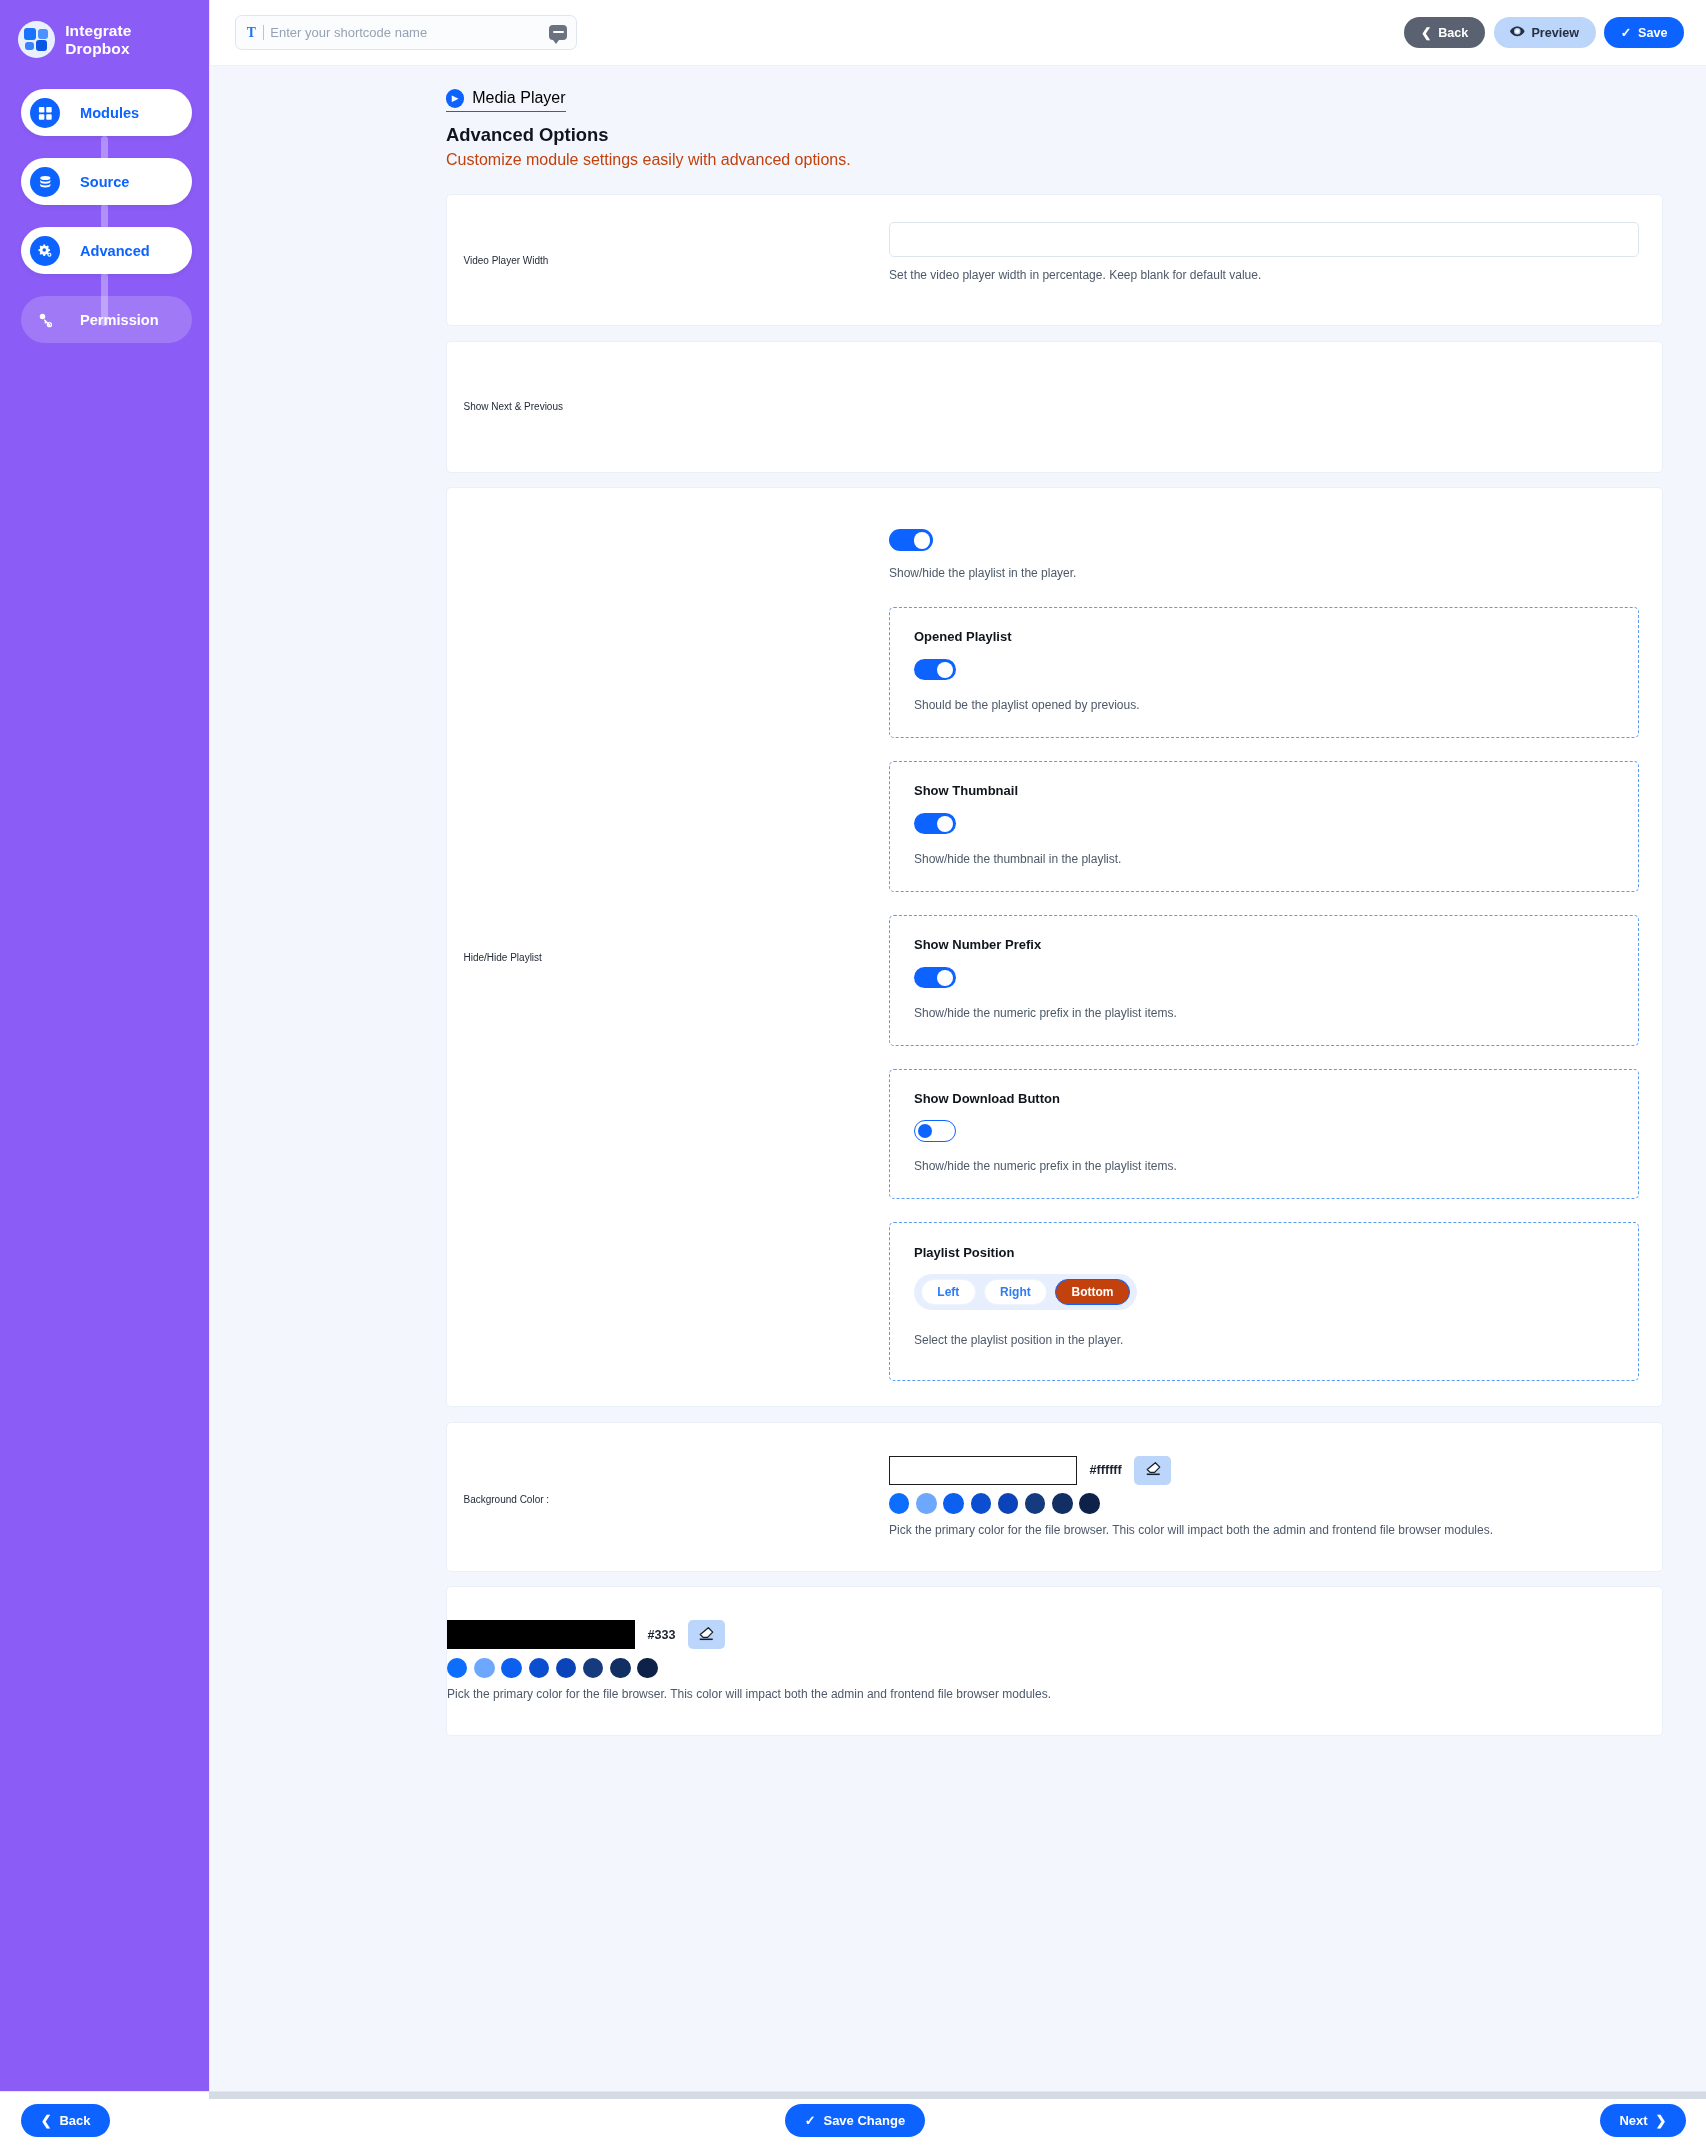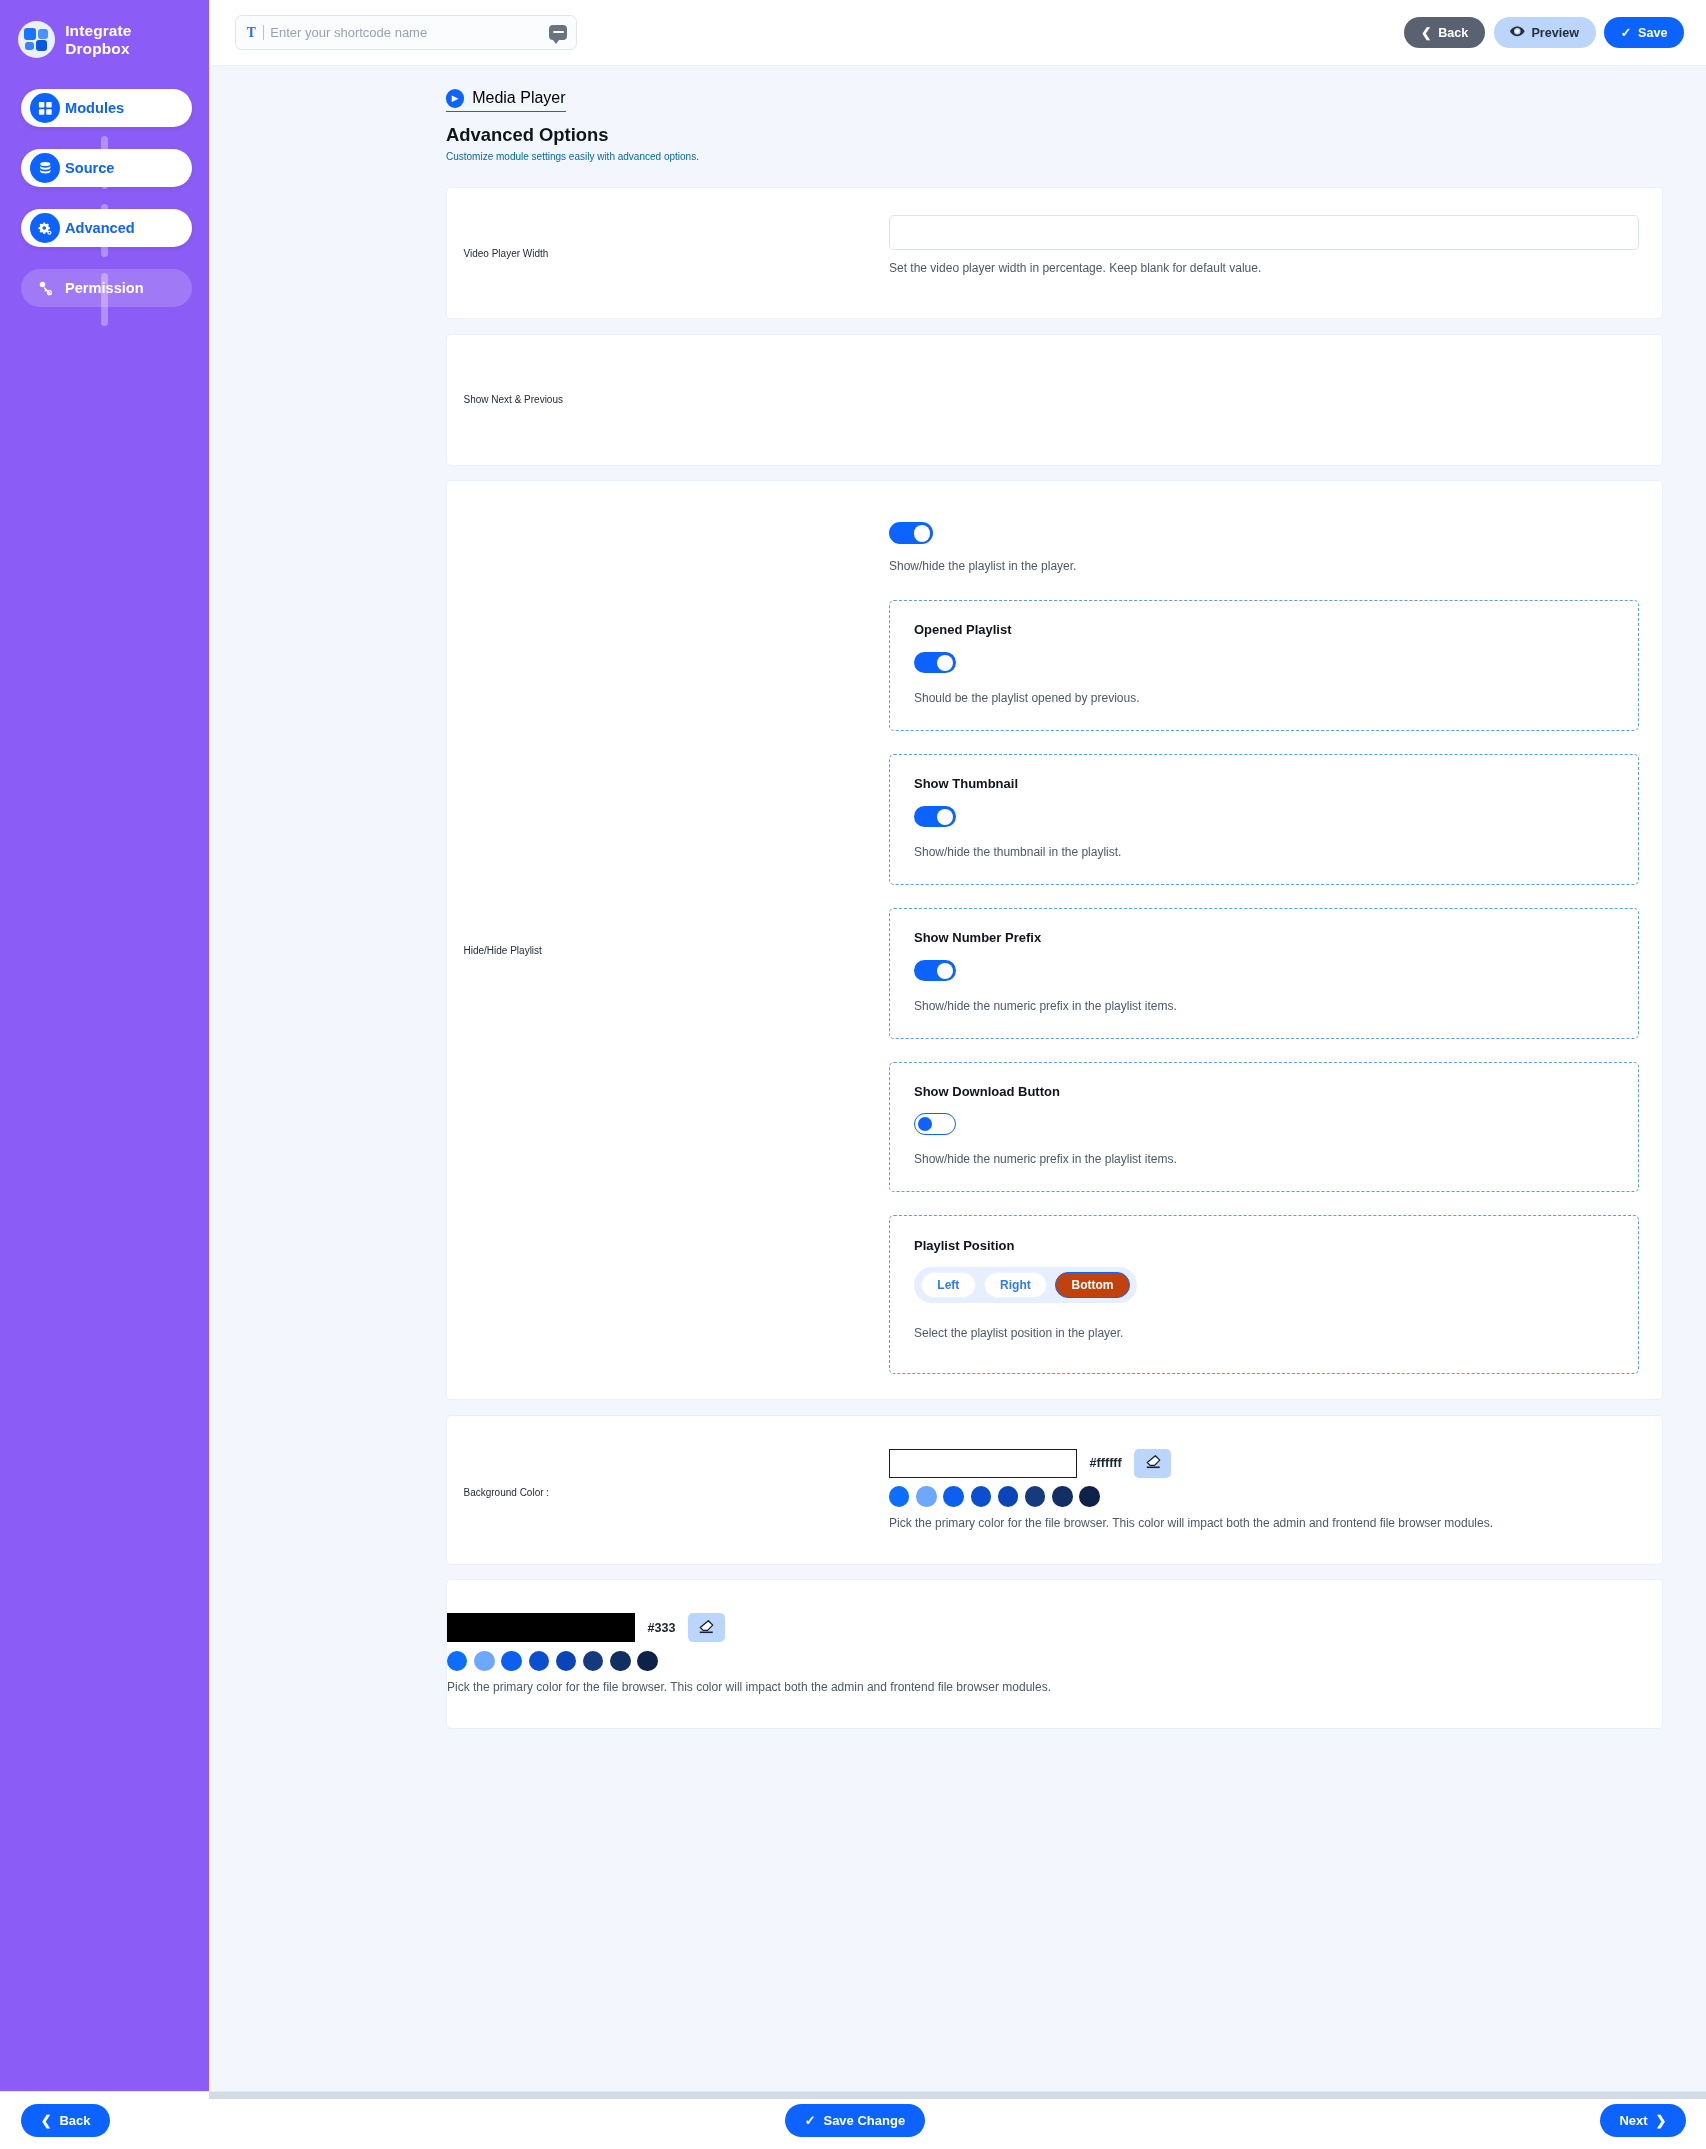--- a/index.html
+++ b/index.html
@@ -66,26 +66,26 @@
     left: 101px;
     width: 6.8px;
     background: rgba(255,255,255,.33);
     border-radius: 3.9px;
     z-index: 0;
   }
   .nav-item {
     position: relative;
     z-index: 2;
     margin: 0 17.5px 0 21.3px;
-    height: 38px;
+    height: 47px;
     border-radius: 25px;
     background: #ffffff;
     display: flex;
     align-items: center;
-    gap: 5px;
+    gap: 20px;
     padding-left: 8.7px;
     box-shadow: 0 1.9px 5.8px rgba(0,0,0,.06);
   }
   .nav-item.muted {
     background: rgba(255,255,255,.18);
     box-shadow: none;
   }
   .nav-icon {
     width: 30px; height: 30px;
     border-radius: 50%;
@@ -197,21 +197,21 @@
     border-bottom: 1.9px solid #0d63ff;
     padding-bottom: 3.9px;
   }
   .play-badge {
     width: 18.4px; height: 18.4px; border-radius: 50%;
     background:#0d63ff; color:#fff;
     display:flex; align-items:center; justify-content:center;
     font-size: 8.7px;
   }
   .section-title { margin-top: 12px; font-size: 18.4px; font-weight: 700; color:#10151d; }
-  .section-sub { margin-top: 4.9px; font-size: 10px; color:#0369a1; }
+  .section-sub { margin-top: 4.9px; font-size: 16px; color:#c2410c; }
 
   .cards { padding: 25px 44px 0 236px; }
   .card {
     background: #ffffff;
     border: 1px solid #eaf0f8;
     border-radius: 4.9px;
     display: flex;
     margin-bottom: 14.6px;
     padding: 27px 0 27px 0;
   }

